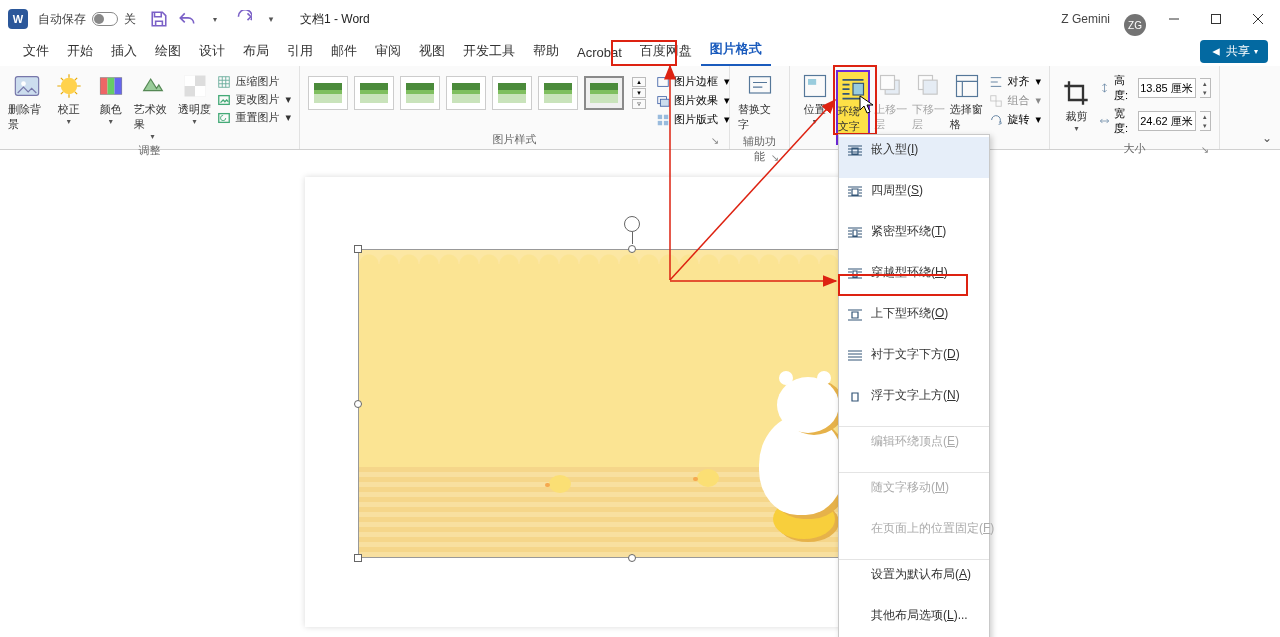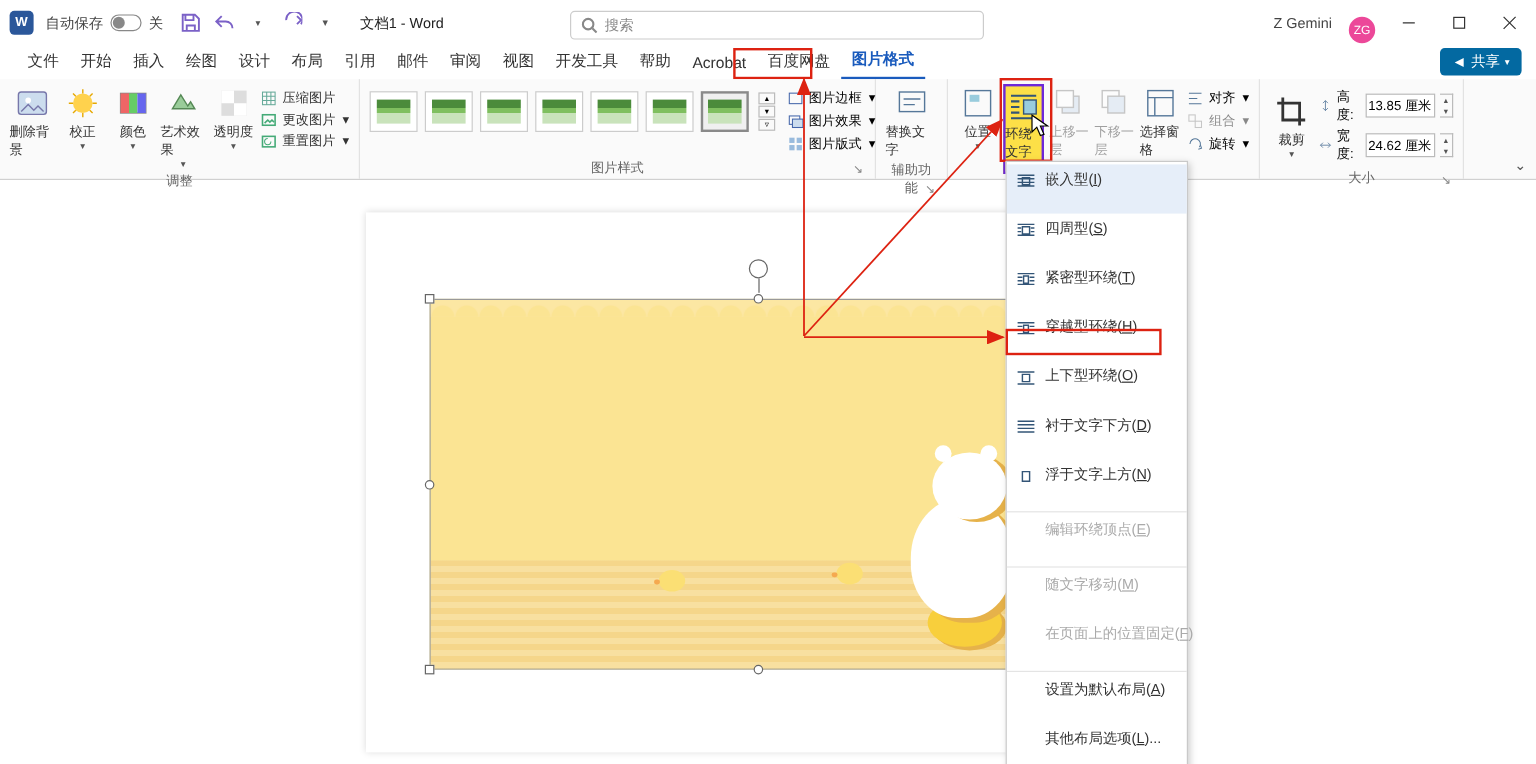--- a/index.html
+++ b/index.html
@@ -10,21 +10,21 @@
 .word-icon { width:20px; height:20px; background:#2b579a; color:#fff; border-radius:4px; display:flex; align-items:center; justify-content:center; font-weight:bold; font-size:11px; margin-right:10px; }
 .autosave { display:flex; align-items:center; gap:6px; margin-right:14px; }
 .toggle { width:26px; height:14px; border:1px solid #888; border-radius:8px; display:flex; align-items:center; padding:1px; background:#fff; }
 .toggle .knob { width:10px; height:10px; border-radius:50%; background:#888; }
 .qat { display:flex; align-items:center; gap:10px; }
 .qat .qbtn { width:18px; height:18px; display:flex; align-items:center; justify-content:center; color:#7b61c7; font-size:14px; }
 .doc-title { margin-left:20px; color:#222; }
 .searchbox { position:absolute; left:475px; top:9px; width:345px; height:24px; border:1px solid #ccc; border-radius:4px; background:#fff; display:flex; align-items:center; padding:0 8px; color:#888; font-size:12px; gap:6px; }
 .searchbox svg { width:14px; height:14px; stroke:#888; fill:none; stroke-width:2; }
 .user-area { position:absolute; right:8px; top:0; height:38px; display:flex; align-items:center; gap:14px; font-size:12px; }
-.avatar { width:22px; height:22px; border-radius:50%; background:#ec4899; color:#fff; font-size:10px; display:flex; align-items:center; justify-content:center;margin-top:12px; }
+.avatar { width:22px; height:22px; border-radius:50%; background:#737373; color:#fff; font-size:10px; display:flex; align-items:center; justify-content:center;margin-top:12px; }
 .winbtn { width:28px; height:28px; display:flex; align-items:center; justify-content:center; color:#333; }
 
 
 .tabs { height:28px; display:flex; align-items:flex-end; padding-left:14px; gap:0; font-size:13px; color:#333; position:relative; }
 .tab { padding:5px 9px 6px; cursor:default; }
 .tab.active { color:#1a5bbd; border-bottom:2px solid #1a5bbd; font-weight:600; }
 .share-btn { position:absolute; right:12px; top:2px; background:#0369a1; color:#fff; border-radius:4px; padding:3px 10px; font-size:12px; display:flex; align-items:center; gap:4px; }
 .highlight-tab { position:absolute; left:611px; top:40px; width:66px; height:26px; border:2px solid #d21; pointer-events:none; }
 
 
@@ -120,27 +120,20 @@
     <div class="qbtn">
         <svg viewBox="0 0 16 16">
           <path d="M4 6a6 6 0 1111 3" fill="none" stroke="#7b61c7" stroke-width="1.4"></path>
           <path d="M12 3l3 3-3 3" fill="none" stroke="#7b61c7" stroke-width="1.4"></path>
         </svg>
       </div>
     <div class="qbtn" style="font-size:9px;color:#555">▾</div>
   </div>
   <span class="doc-title">文档1 - Word</span>
 
-  <div class="searchbox">
-    <svg viewBox="0 0 16 16">
-        <circle cx="7" cy="7" r="5"></circle>
-        <path d="M11 11l4 4"></path>
-      </svg>
-    <span>搜索</span>
-  </div>
 
   <div class="user-area">
     <span>Z Gemini</span>
     <div class="avatar">ZG</div>
     <div class="winbtn">
         <svg width="12" height="12">
           <path d="M1 6h10" stroke="#333"></path>
         </svg>
       </div>
     <div class="winbtn">

